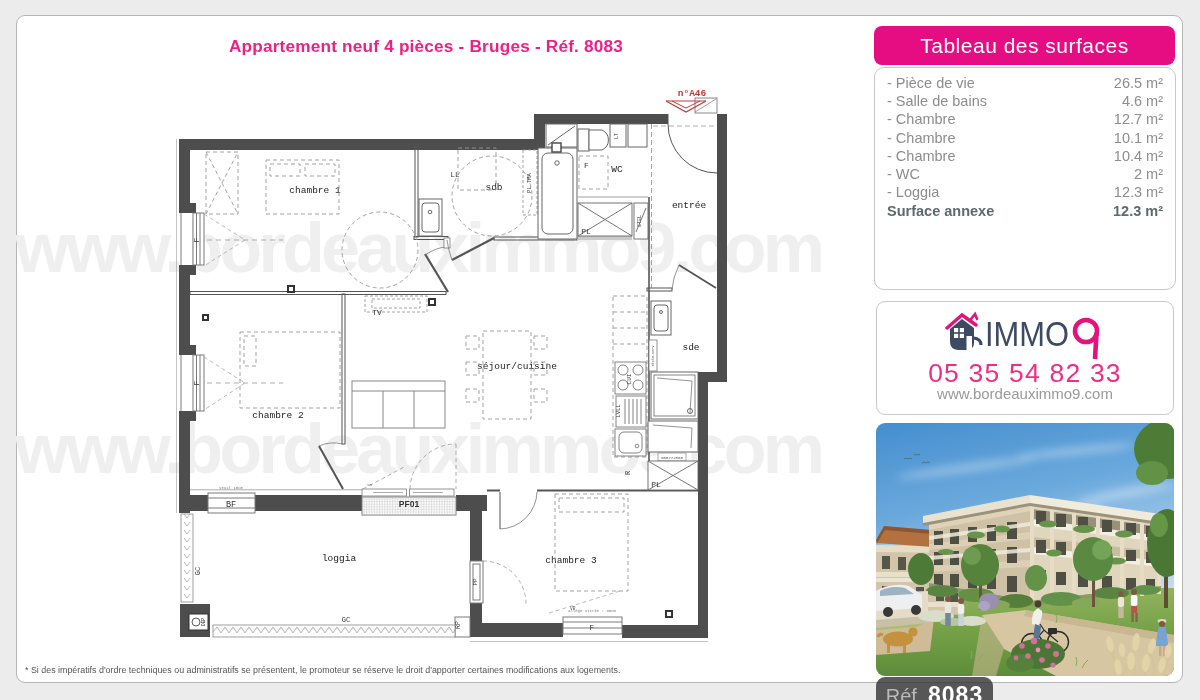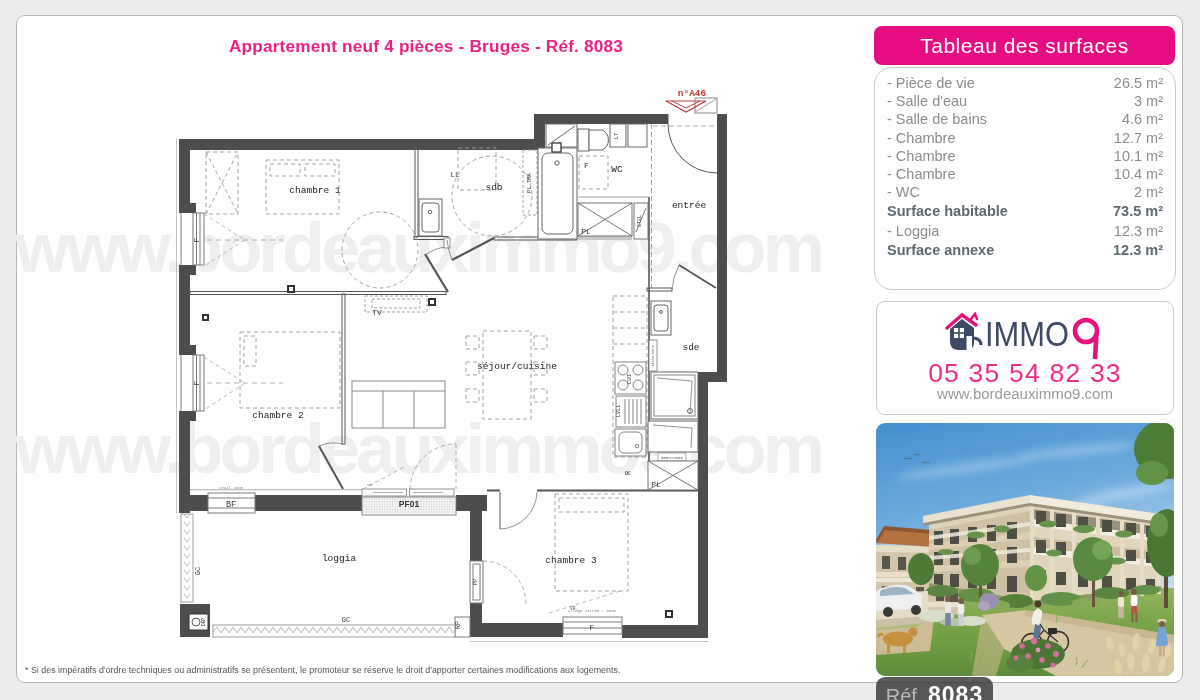--- a/index.html
+++ b/index.html
@@ -1,21 +1,21 @@
 <!DOCTYPE html>
 <html><head>
 <meta charset="utf-8">
 <style>
   html,body{margin:0;padding:0;width:1200px;height:700px;background:#ececec;font-family:"Liberation Sans",sans-serif;overflow:hidden;}
   #card{position:absolute;left:16px;top:15px;width:1165px;height:666px;background:#ffffff;border:1px solid #b5b5b5;border-radius:9px;}
   #title{position:absolute;left:0px;top:36px;width:852px;text-align:center;font-size:17.2px;font-weight:bold;color:#ec2185;letter-spacing:0.2px;}
   #plansvg{position:absolute;left:0;top:0;}
   .side{position:absolute;box-sizing:border-box;}
   #hdr{left:874px;top:26px;width:301px;height:39px;background:#e60d82;border-radius:8px;color:#fff;text-align:center;font-size:21px;line-height:39px;letter-spacing:0.5px;}
-  #tbl{left:874px;top:67px;width:302px;height:223px;background:#fff;border:1px solid #c8c8c8;border-radius:18px;padding:6px 12px 0 12px;font-size:14.5px;color:#8d8d8d;}
+  #tbl{left:874px;top:67px;width:302px;height:223px;background:#fff;border:1px solid #c8c8c8;border-radius:10px;padding:6px 12px 0 12px;font-size:14.5px;color:#8d8d8d;}
   .row{display:flex;justify-content:space-between;height:18.2px;line-height:18.2px;}
   .row.b{font-weight:bold;color:#5d6a70;height:20.5px;line-height:20.5px;}
   #immo{left:876px;top:301px;width:298px;height:114px;background:#fff;border:1px solid #c9c9c9;border-radius:9px;text-align:center;}
   #immo svg{display:block;margin:7px auto 2px;}
   #phone{margin-top:-5px;font-size:26.5px;font-weight:normal;color:#ee2e86;letter-spacing:1.2px;}
   #url{font-size:15px;color:#9a9a9a;margin-top:-4px;}
   #photo{left:876px;top:423px;width:298px;height:253px;border-radius:9px;overflow:hidden;}
   #refbox{left:876px;top:640px;width:117px;height:36px;background:rgba(45,45,45,0.78);border-radius:9px;color:#fff;line-height:36px;text-align:center;margin-top:37px;}
   #refbox .g{color:#b9b9b9;font-size:20px;} #refbox .n{font-size:23px;font-weight:bold;letter-spacing:1px;}
   #foot{position:absolute;left:25px;top:665px;font-size:8.9px;color:#555;}
@@ -432,24 +432,20 @@
 <text x="205" y="622" font-family="Liberation Mono,monospace" font-size="4.5" fill="#333" transform="rotate(-90 205 622)" text-anchor="middle">DEP</text>
 </g>
 </svg>
 
 <div id="hdr" class="side">Tableau des surfaces</div>
 
 <div id="tbl" class="side">
   <div class="row">
       <span>- Pièce de vie</span>
       <span>26.5 m²</span>
-    </div>
-  <div class="row">
-      <span>- Salle d'eau</span>
-      <span>3 m²</span>
     </div>
   <div class="row">
       <span>- Salle de bains</span>
       <span>4.6 m²</span>
     </div>
   <div class="row">
       <span>- Chambre</span>
       <span>12.7 m²</span>
     </div>
   <div class="row">
@@ -457,24 +453,20 @@
       <span>10.1 m²</span>
     </div>
   <div class="row">
       <span>- Chambre</span>
       <span>10.4 m²</span>
     </div>
   <div class="row">
       <span>- WC</span>
       <span>2 m²</span>
     </div>
-  <div class="row b">
-      <span>Surface habitable</span>
-      <span>73.5 m²</span>
-    </div>
   <div class="row">
       <span>- Loggia</span>
       <span>12.3 m²</span>
     </div>
   <div class="row b">
       <span>Surface annexe</span>
       <span>12.3 m²</span>
     </div>
 </div>
 

